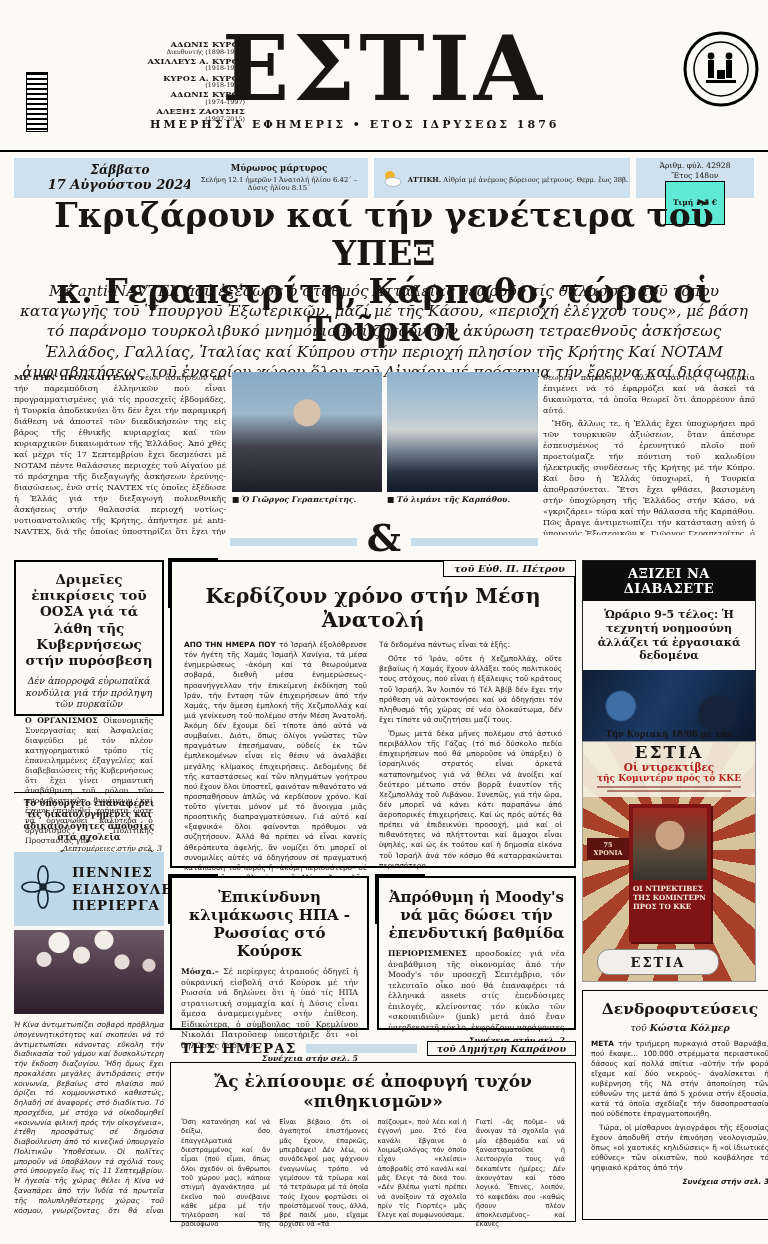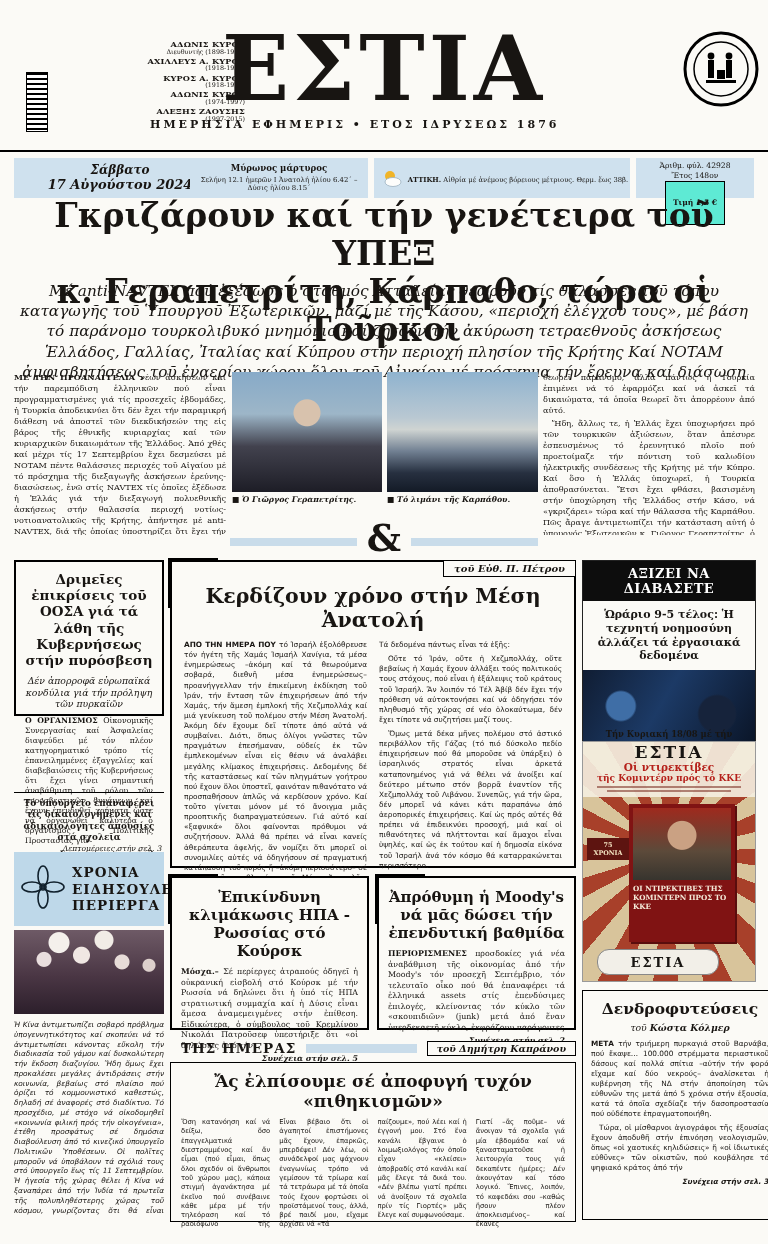--- a/index.html
+++ b/index.html
@@ -95,21 +95,21 @@
   .ad{left:582px;top:728px;width:174px;height:258px;}
   .ad .strip{font-size:8.4px;font-weight:bold;text-align:center;padding:1px 0 2px;}
   .poster{position:relative;height:241px;background:
       repeating-conic-gradient(from 0deg at 50% 46%, #a8402a 0deg 11deg, #d8c49b 11deg 22deg);
       border:1px solid #999;box-sizing:border-box;overflow:hidden;}
   .poster .band{background:rgba(244,238,224,.92);text-align:center;padding:2px 2px 3px;}
   .poster .brand{font-size:17px;font-weight:bold;letter-spacing:2px;line-height:1;}
   .poster .adl1{color:#b5201a;font-weight:bold;font-size:10.5px;line-height:1.15;}
   .poster .adl2{color:#b5201a;font-weight:bold;font-size:9px;line-height:1.2;}
   .poster .fine{height:2px;background:rgba(120,40,30,.55);margin:2px 12px;}
-  .book{position:absolute;left:46px;top:62px;width:106px;height:138px;background:#801313;
+  .book{position:absolute;left:46px;top:62px;width:82px;height:138px;background:#801313;
         box-shadow:2px 2px 0 #5a0d0d;padding:4px;box-sizing:border-box;}
   .book .portrait{height:72px;background:
       radial-gradient(circle at 50% 38%, #caa183 0 14px, transparent 15px),
       linear-gradient(180deg,#9e2a1e 0%,#5c4a3a 60%,#37342e 100%);}
   .book .bt{color:#f4e9d8;font-weight:bold;font-size:7.2px;line-height:1.25;margin-top:4px;}
   .badge{position:absolute;left:4px;top:96px;width:40px;background:#5d1410;color:#f3e4c2;
          font-size:6.4px;font-weight:bold;text-align:center;padding:3px 1px;}
   .roll{position:absolute;left:14px;bottom:6px;width:120px;height:24px;background:#f2efe8;
         border:1px solid #888;border-radius:12px;display:flex;align-items:center;justify-content:center;
         font-weight:bold;font-size:13px;letter-spacing:2px;}
@@ -257,21 +257,21 @@
         <g stroke="#10202c" stroke-width="1.6" fill="none">
           <ellipse cx="23" cy="12" rx="5" ry="10"></ellipse>
           <ellipse cx="23" cy="34" rx="5" ry="10"></ellipse>
           <ellipse cx="12" cy="23" rx="10" ry="5"></ellipse>
           <ellipse cx="34" cy="23" rx="10" ry="5"></ellipse>
           <circle cx="23" cy="23" r="3"></circle>
         </g>
       </svg>
     </span>
     <div class="lines">
-      <div>ΧΡΟΝΙΑ</div>
+      <div>ΠΕΝΝΙΕΣ</div>
       <div>ΕΙΔΗΣΟΥΛΕΣ</div>
       <div>ΠΕΡΙΕΡΓΑ</div>
     </div>
   </div>
 
   <div class="abs wedding"></div>
   <div class="abs pennies-b jt sans hide-ovf">
     <span>Ἡ Κίνα ἀντιμετωπίζει σοβαρό πρόβλημα ὑπογεννητικότητος καί σκοπεύει νά τό ἀντιμετωπίσει κάνοντας εὔκολη τήν διαδικασία τοῦ γάμου καί δυσκολώτερη τήν ἔκδοση διαζυγίου. Ἤδη ὅμως ἔχει προκαλέσει μεγάλες ἀντιδράσεις στήν κοινωνία, βεβαίως στό πλαίσιο πού ὁρίζει τό κομμουνιστικό καθεστώς, δηλαδή σέ ἀναφορές στό διαδίκτυο. Τό προσχέδιο, μέ στόχο νά οἰκοδομηθεῖ «κοινωνία φιλική πρός τήν οἰκογένεια», ἐτέθη προσφάτως σέ δημόσια διαβούλευση ἀπό τό κινεζικό ὑπουργεῖο Πολιτικῶν Ὑποθέσεων. Οἱ πολῖτες μποροῦν νά ὑποβάλουν τά σχόλιά τους στό ὑπουργεῖο ἕως τίς 11 Σεπτεμβρίου. Ἡ ἡγεσία τῆς χώρας θέλει ἡ Κίνα νά ξαναπάρει ἀπό τήν Ἰνδία τά πρωτεῖα τῆς πολυπληθέστερης χώρας τοῦ κόσμου, γνωρίζοντας ὅτι θά εἶναι δύσκολη ἡ διαδικασία: Τό νομοσχέδιο αἴρει τούς γεωγραφικούς περιορισμούς γιά τόν γάμο πού προβλέπει ἡ ἰσχύουσα νομοθεσία, σύμφωνα μέ τήν ὁποία οἱ γάμοι τελοῦνται σέ τοποθεσίες στό ληξιαρχεῖο τῶν ὁποίων εἶναι ἐγγεγραμμένο κάθε ζευγάρι. Τά διαζύγια θά ὑπόκεινται σέ περίοδο</span>
     
   </div>

